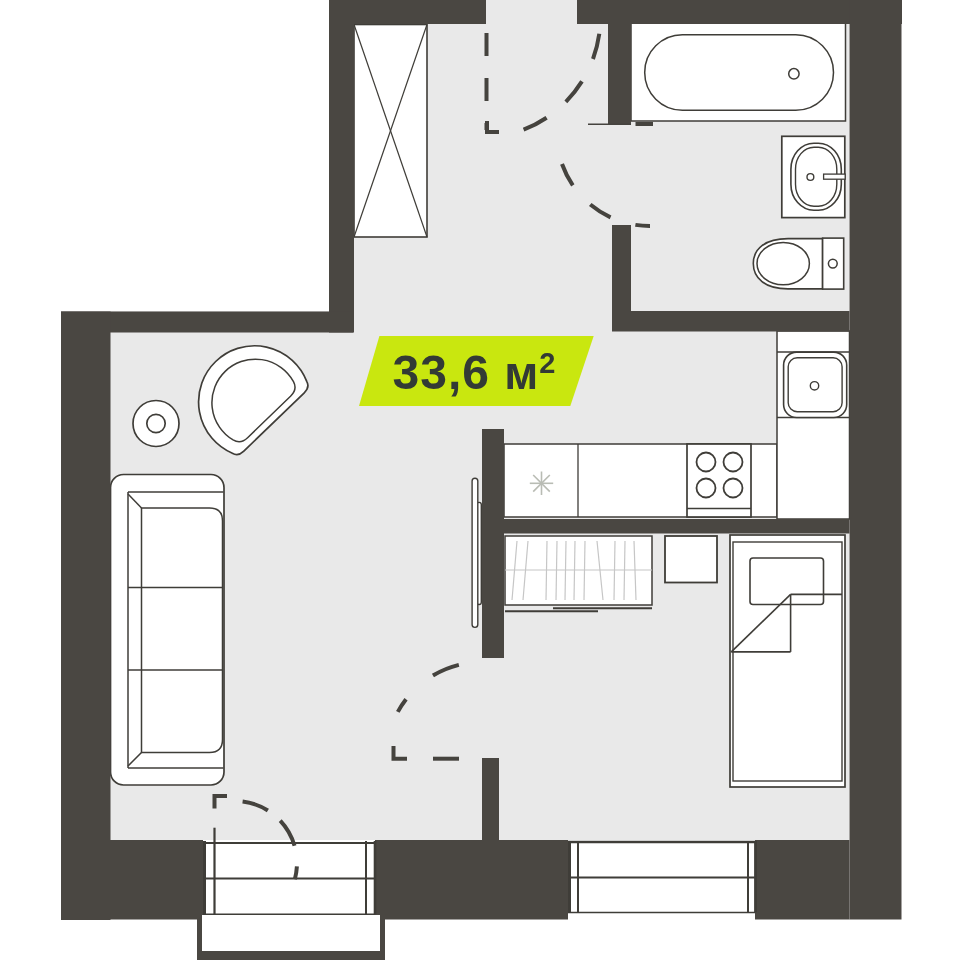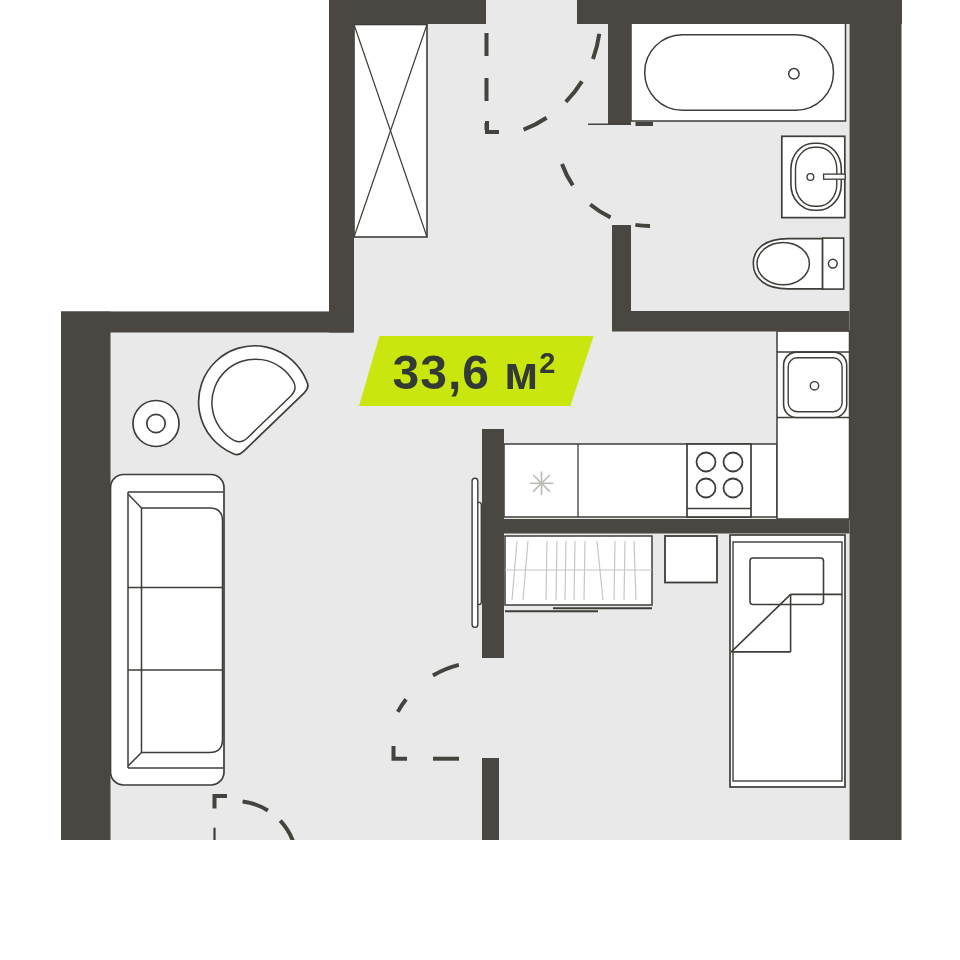--- a/index.html
+++ b/index.html
@@ -1,16 +1,16 @@
 <!DOCTYPE html>
 <html><head>
 <meta charset="utf-8">
 <style>
   html,body{margin:0;padding:0;background:#ffffff;}
-  .page{width:960px;height:840px;position:relative;font-family:"Liberation Sans",sans-serif;}
+  .page{width:960px;height:960px;position:relative;font-family:"Liberation Sans",sans-serif;}
 </style>
 </head>
 <body>
 <div class="page">
 <svg width="960" height="960" viewBox="0 0 960 960">
 
 <rect x="0" y="0" width="960" height="960" fill="#ffffff"></rect>
 
 <rect x="351" y="0" width="280" height="520" fill="#e9e9e9"></rect>
 

